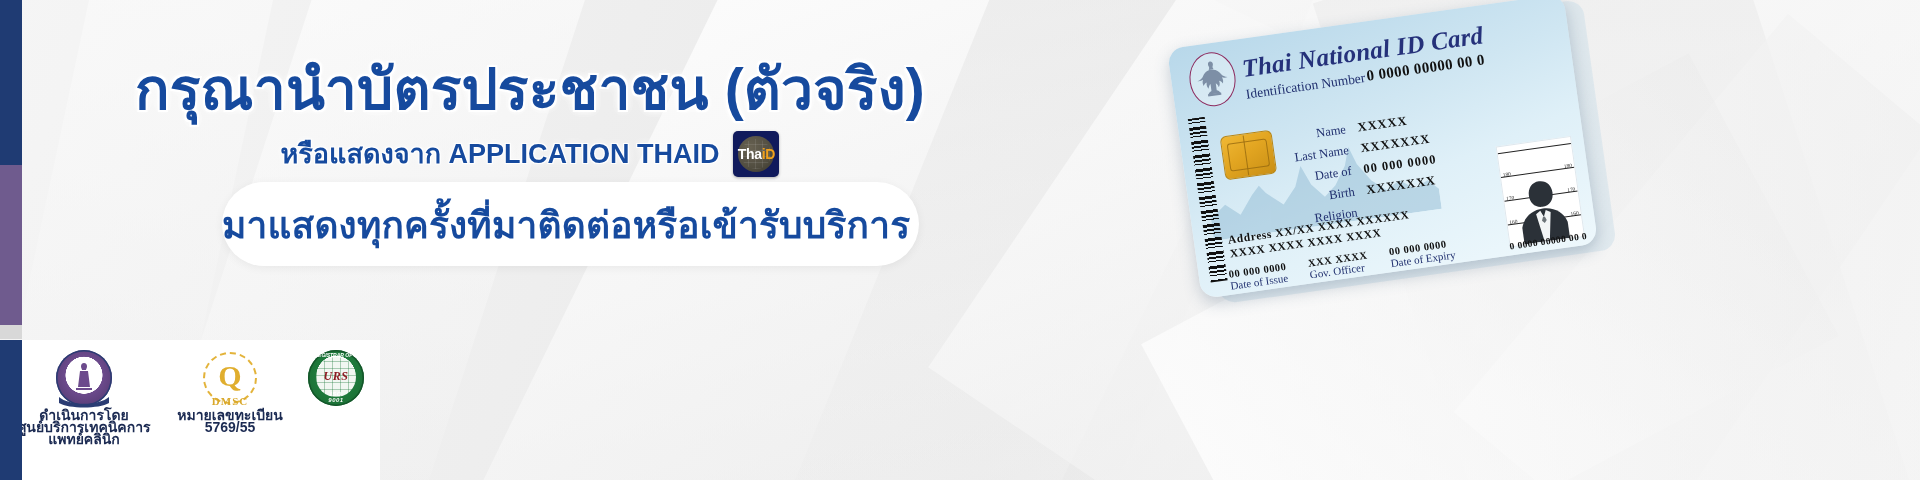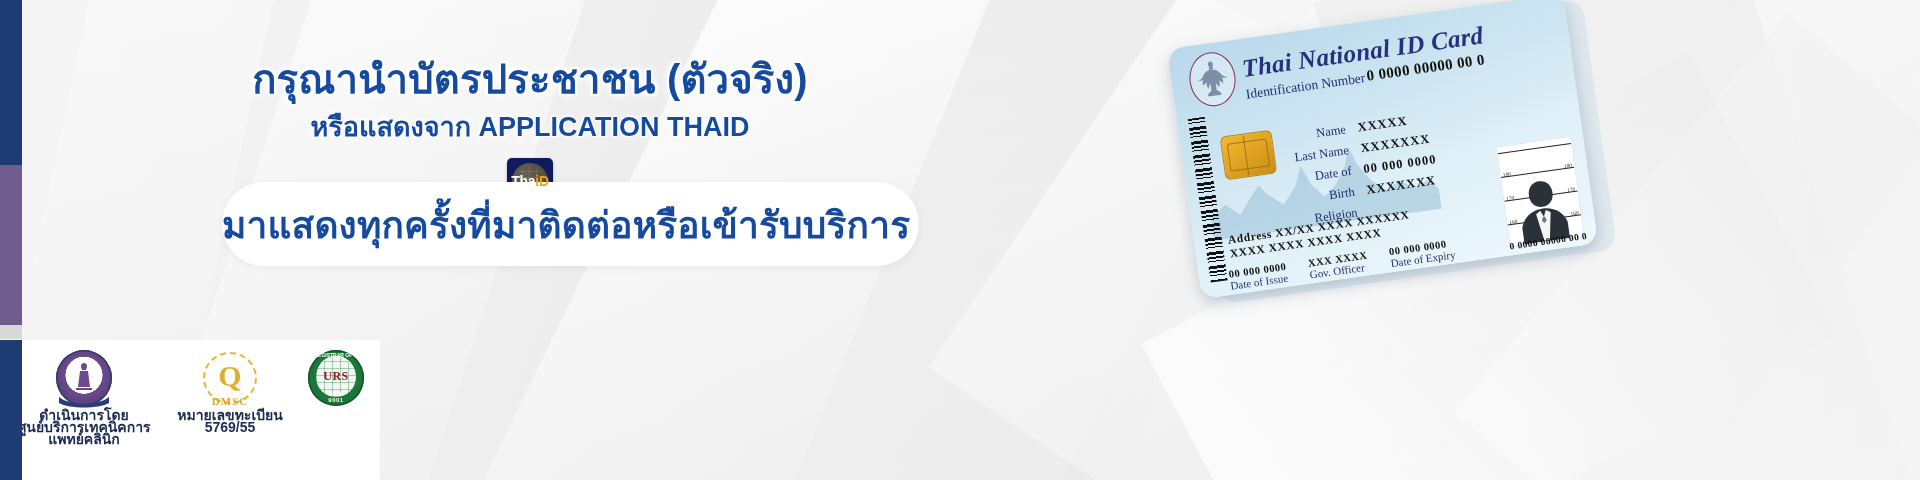--- a/index.html
+++ b/index.html
@@ -24,24 +24,24 @@
 
   
   .accent{position:absolute;left:0;width:22px;}
   .accent-navy{top:0;height:165px;background:#1f3b73;}
   .accent-purple{top:165px;height:160px;background:#6f5b8e;}
   .accent-mid{top:325px;height:14px;background:#d8d8d8;}
 
   
   .headline{position:absolute;left:0;top:56px;width:1060px;text-align:center;}
   .h-main{
-    font-size:40px;font-weight:bold;color:#164a9e;letter-spacing:.2px;line-height:1.18;
+    font-size:57px;font-weight:bold;color:#164a9e;letter-spacing:.2px;line-height:1.18;
     text-shadow:0 0 10px #fff, 0 0 10px #fff, 2px 2px 0 #fff, -2px 2px 0 #fff, 2px -2px 0 #fff, -2px -2px 0 #fff;
   }
-  .h-sub-row{display:flex;align-items:center;justify-content:center;gap:14px;margin-top:8px;flex-direction:column;}
+  .h-sub-row{display:flex;align-items:center;justify-content:center;gap:14px;margin-top:8px;}
   .h-sub{
     font-size:27px;font-weight:bold;color:#164a9e;line-height:1.2;
     text-shadow:0 0 8px #fff, 1px 1px 0 #fff, -1px 1px 0 #fff, 1px -1px 0 #fff, -1px -1px 0 #fff;
   }
 
   
   .thaid{
     width:46px;height:46px;border-radius:5px;background:#101a5c;
     position:relative;display:flex;align-items:center;justify-content:center;flex:0 0 auto;
     box-shadow:0 1px 3px rgba(0,0,0,.3);
@@ -131,21 +131,21 @@
   .qmark{width:58px;height:56px;margin:0 auto;position:relative;}
   .qmark .ring{position:absolute;inset:2px;border-radius:50%;border:2px dashed #e3b33a;}
   .qmark .qq{position:absolute;left:50%;top:46%;transform:translate(-50%,-50%);
     font-family:"Liberation Serif",serif;font-size:30px;font-weight:bold;color:#e0ae2e;line-height:1;}
   .qmark .dm{position:absolute;left:50%;bottom:-1px;transform:translateX(-50%);
     font-family:"Liberation Serif",serif;font-size:11px;font-weight:bold;color:#d9a82a;letter-spacing:1px;}
 
   
   .urs{width:56px;height:56px;margin:0 auto;position:relative;border-radius:50%;
     background:radial-gradient(circle at 50% 45%,#ffffff 46%,#1e7a3c 47%,#19682f 100%);
-    box-shadow:0 0 0 1.5px #14562a inset;}
+    box-shadow:0 0 0 1.5px #14562a inset;font-style:italic;}
   .urs .globe2{position:absolute;left:50%;top:48%;transform:translate(-50%,-50%);
     width:40px;height:40px;border-radius:50%;background:#f2f7f2;
     background-image:repeating-linear-gradient(0deg,rgba(30,122,60,.35) 0 1px,transparent 1px 7px),
                      repeating-linear-gradient(90deg,rgba(30,122,60,.35) 0 1px,transparent 1px 8px);}
   .urs .lbl{position:absolute;left:50%;top:47%;transform:translate(-50%,-50%);
     font-family:"Liberation Serif",serif;font-size:12px;font-weight:bold;color:#8d1b22;letter-spacing:.5px;}
   .urs .iso{position:absolute;left:50%;bottom:3px;transform:translateX(-50%);
     font-size:6px;font-weight:bold;color:#ffffff;letter-spacing:.5px;}
   .urs .top-t{position:absolute;left:50%;top:2px;transform:translateX(-50%);
     font-size:5px;font-weight:bold;color:#ffffff;white-space:nowrap;}

